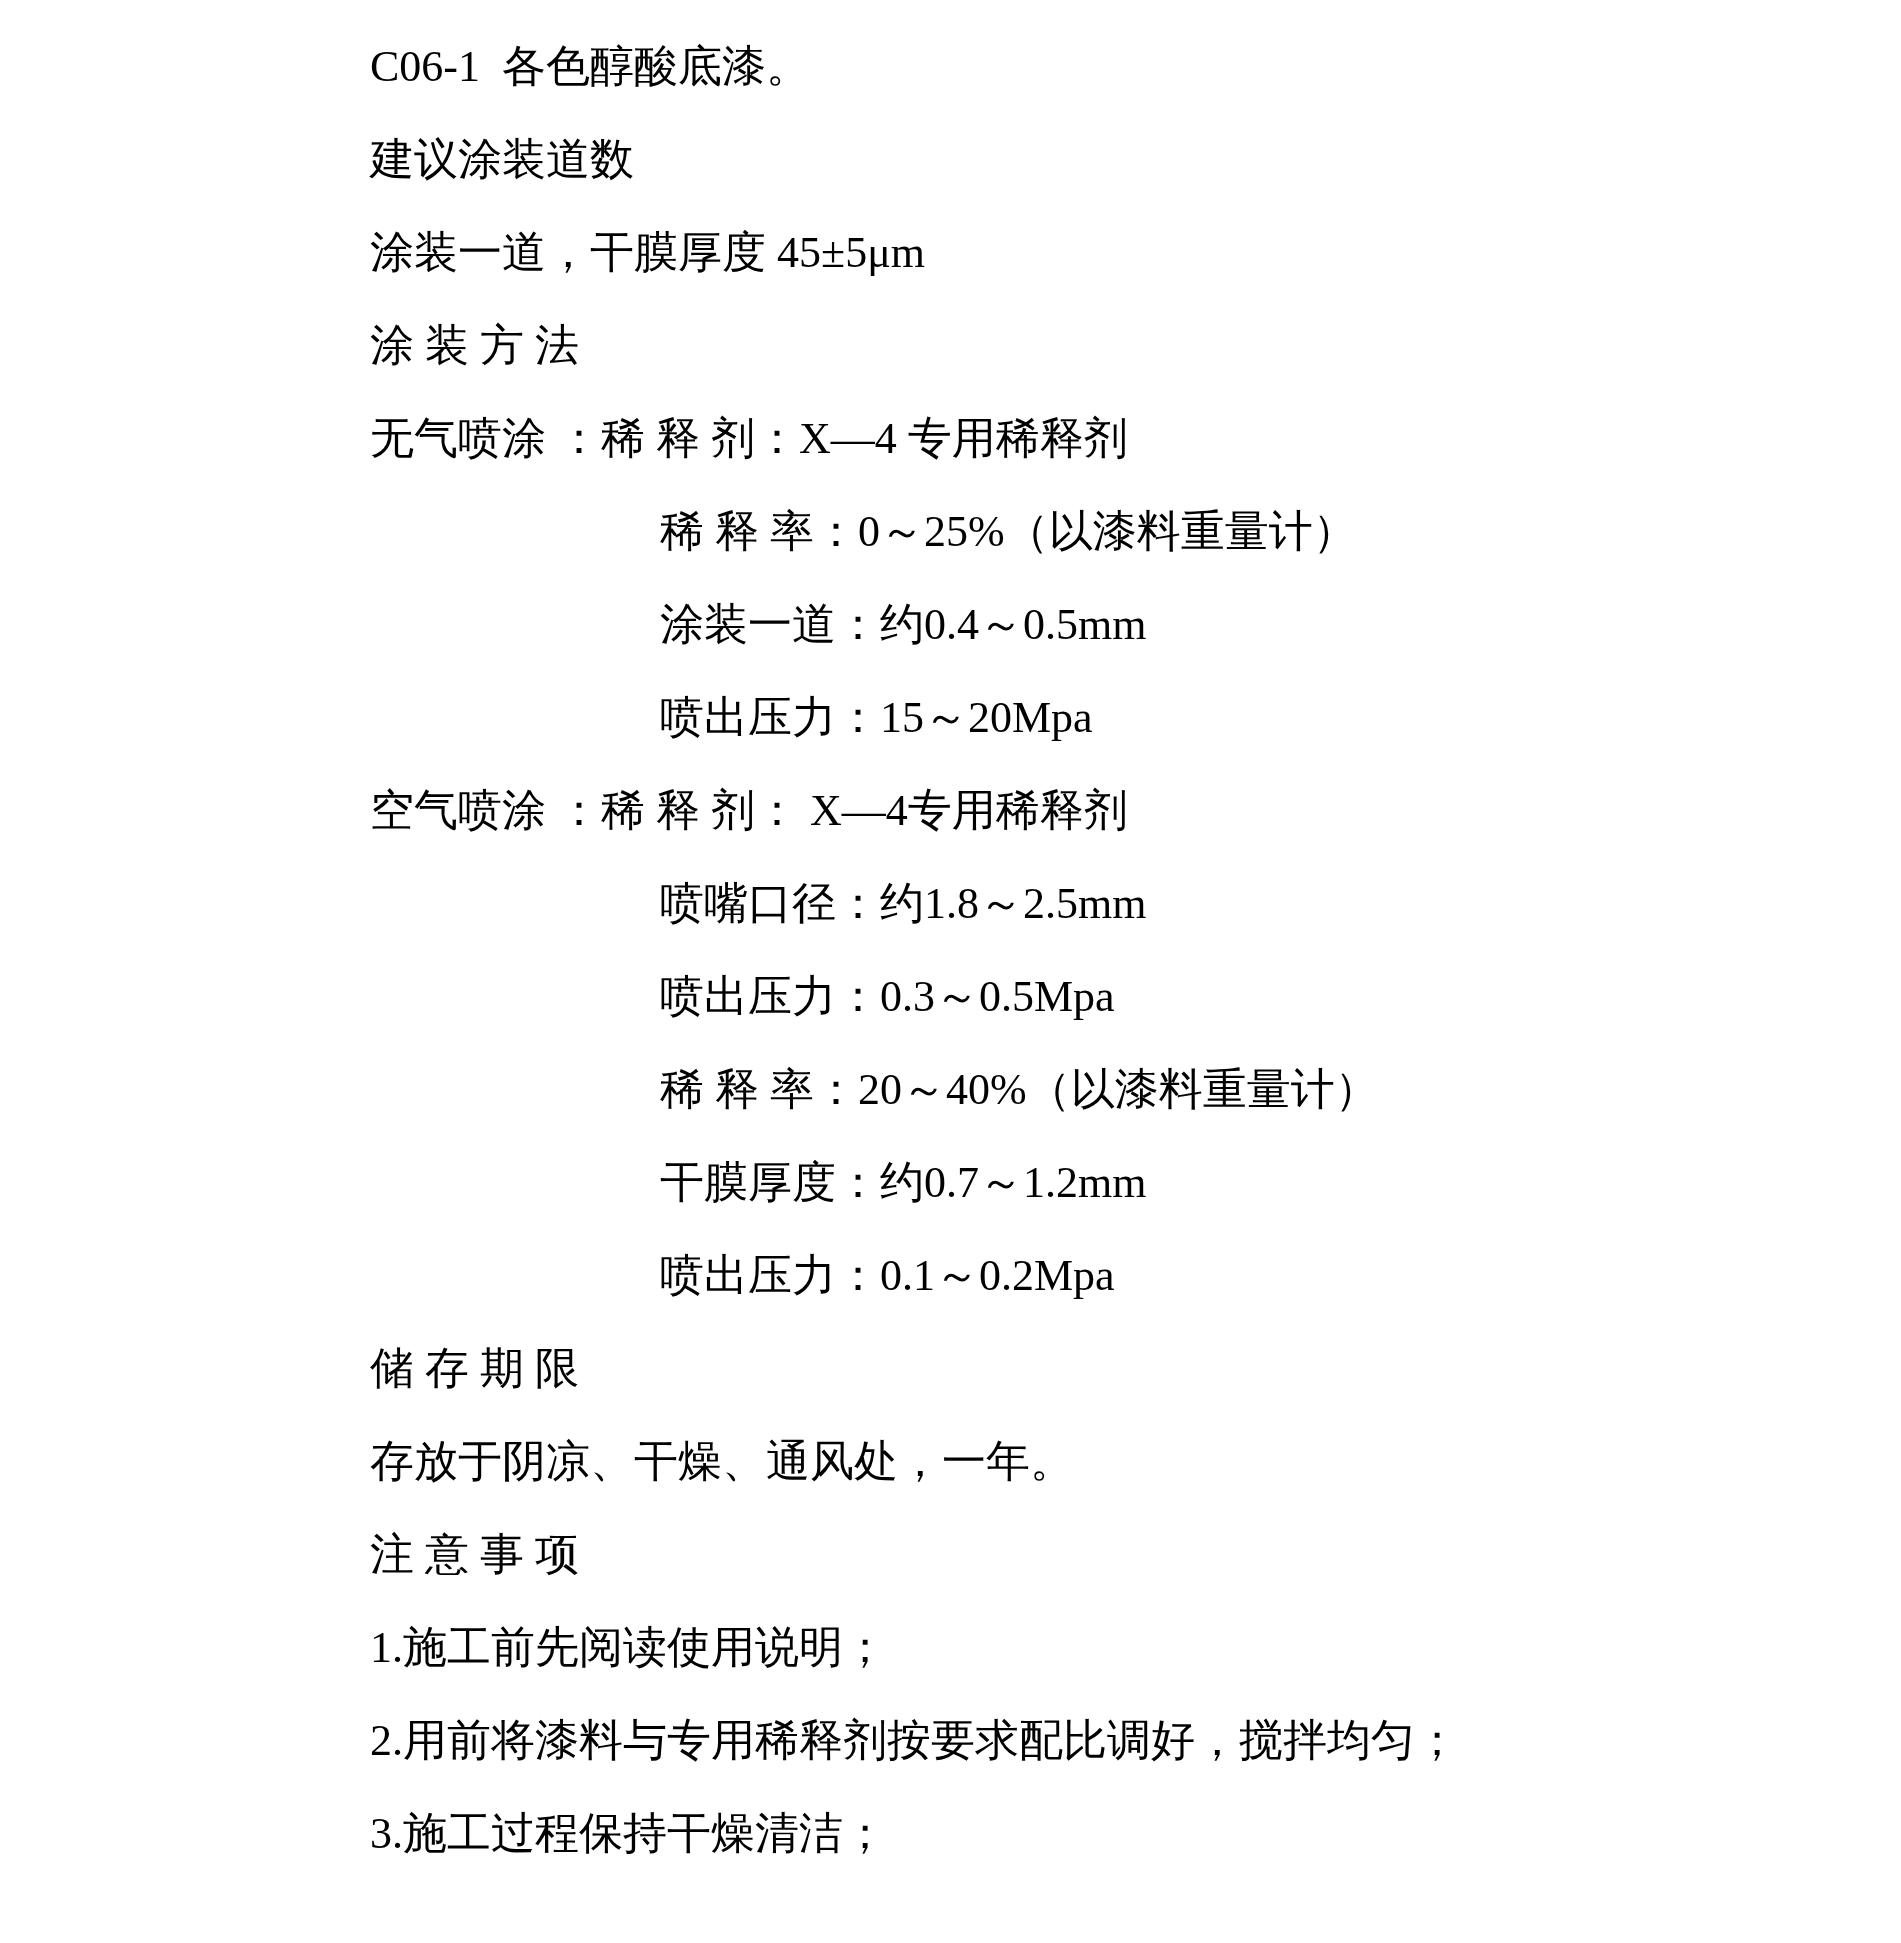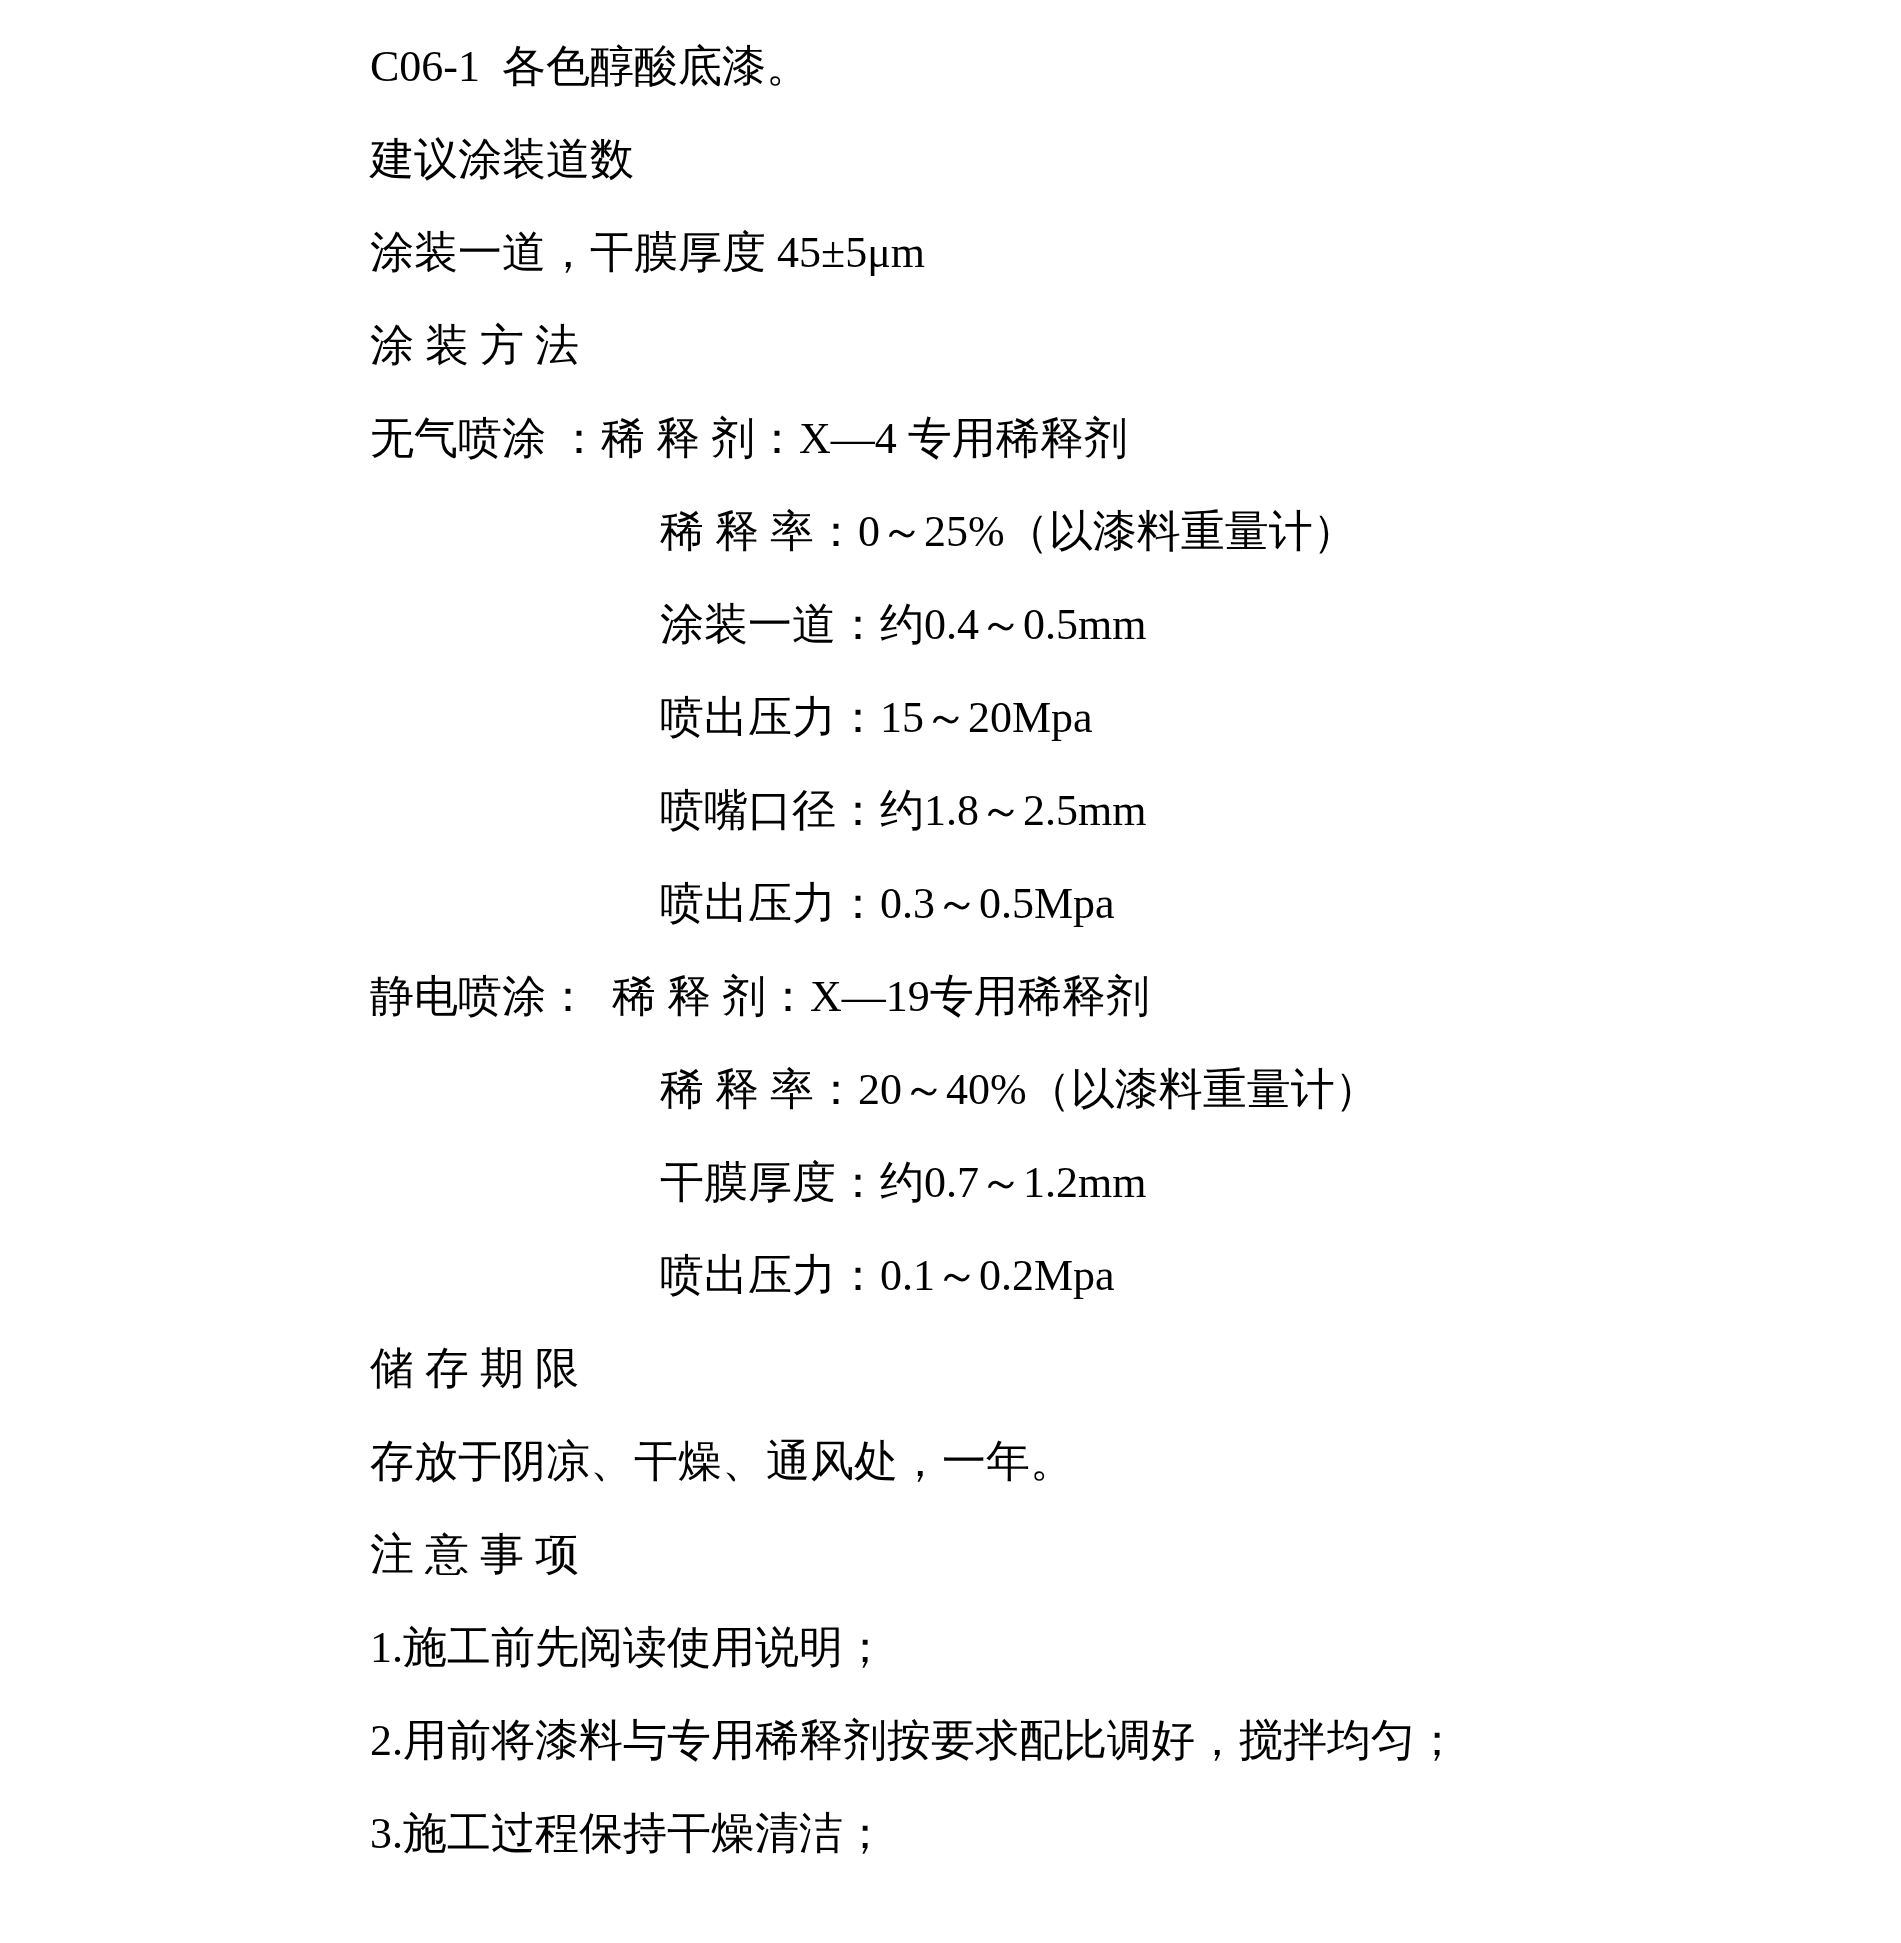--- a/index.html
+++ b/index.html
@@ -38,24 +38,24 @@
   <p class="ln">建议涂装道数</p>
   <p class="ln">涂装一道，干膜厚度 45±5μm</p>
 
   <p class="ln">涂 装 方 法</p>
 
   <p class="ln">无气喷涂 ：稀 释 剂：X—4 专用稀释剂</p>
   <p class="ln indent">稀 释 率：0～25%（以漆料重量计）</p>
   <p class="ln indent">涂装一道：约0.4～0.5mm</p>
   <p class="ln indent">喷出压力：15～20Mpa</p>
 
+  <p class="ln">空气喷涂 ：稀 释 剂： X—4专用稀释剂</p>
   <p class="ln indent">喷嘴口径：约1.8～2.5mm</p>
   <p class="ln indent">喷出压力：0.3～0.5Mpa</p>
 
-  <p class="ln">静电喷涂：  稀 释 剂：X—19专用稀释剂</p>
   <p class="ln indent">稀 释 率：20～40%（以漆料重量计）</p>
   <p class="ln indent">干膜厚度：约0.7～1.2mm</p>
   <p class="ln indent">喷出压力：0.1～0.2Mpa</p>
 
   <p class="ln">储 存 期 限</p>
   <p class="ln">存放于阴凉、干燥、通风处，一年。</p>
 
   <p class="ln">注 意 事 项</p>
   <p class="ln">1.施工前先阅读使用说明；</p>
   <p class="ln">2.用前将漆料与专用稀释剂按要求配比调好，搅拌均匀；</p>

